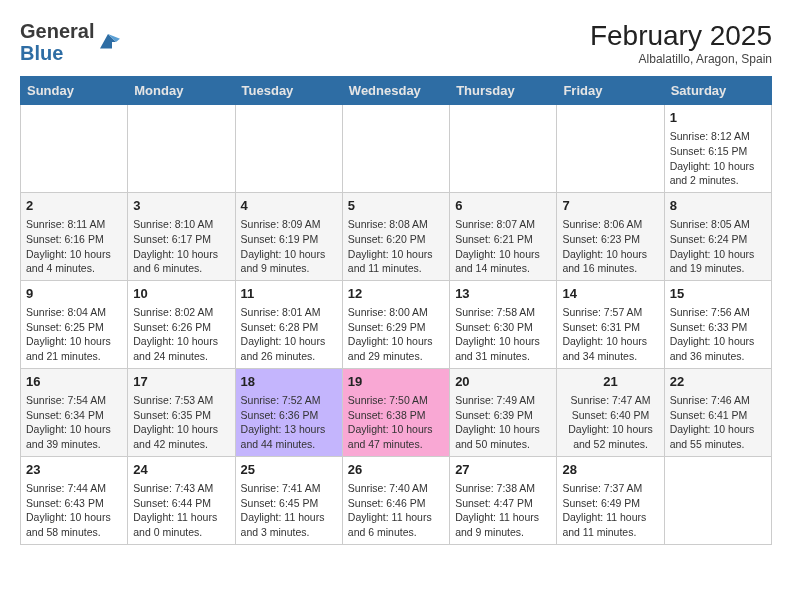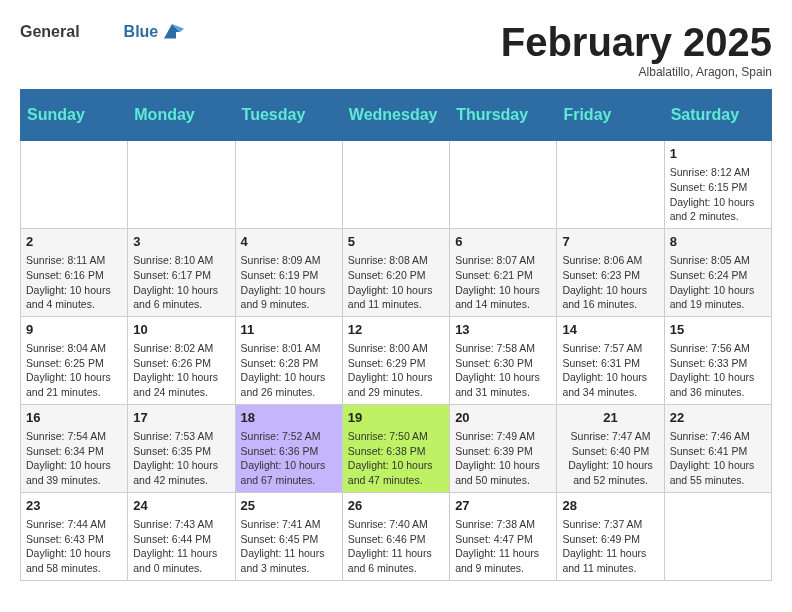--- a/index.html
+++ b/index.html
@@ -18,58 +18,57 @@
       justify-content: space-between;
       align-items: flex-start;
       margin-bottom: 10px;
     }
     .logo {
       display: flex;
       align-items: center;
     }
     .logo-text {
       display: flex;
-      flex-direction: row;
-      font-size: 16px;
+      flex-direction: column;
+      font-size: 20px;
       font-weight: bold;
       color: #3a3a3a;
       line-height: 1.1;
-      gap: 44px;
     }
     .logo-text .general { color: #3a3a3a; }
     .logo-text .blue { color: #2e6da4; }
     .logo-icon {
       width: 24px;
       height: 24px;
       margin-left: 2px;
     }
     .title-block {
       text-align: right;
     }
     .title-block h1 {
-      font-size: 40px;
-      font-weight: bold;
+      font-size: 28px;
+      font-weight: normal;
       color: #222;
     }
     .title-block h2 {
       font-size: 12px;
       font-weight: normal;
       color: #444;
     }
     .calendar {
       width: 100%;
       border-collapse: collapse;
       border: 1px solid #ccc;
     }
     .calendar th {
       background: #2e6da4;
-      color: #5eead4;
+      color: #e5e5e5;
       text-align: left;
-      padding: 16px 6px;
-      font-size: 16px;
+      padding: 6px 6px;
+      font-size: 13px;
       font-weight: bold;
       border: 1px solid #2e6da4;
     }
     .calendar td {
       vertical-align: top;
       border: 1px solid #ccc;
       padding: 4px 5px;
       width: calc(100% / 7);
       min-height: 80px;
       background: #fff;
@@ -271,24 +270,24 @@
               <div>Sunrise: 7:53 AM</div>
               <div>Sunset: 6:35 PM</div>
               <div>Daylight: 10 hours and 42 minutes.</div>
             </div>
           </td>
           <td style="background: #c4b5fd;">
             <div class="cell-content">
               <span class="day-num">18</span>
               <div>Sunrise: 7:52 AM</div>
               <div>Sunset: 6:36 PM</div>
-              <div>Daylight: 10 hours and 67 minutes.</div>
-            </div>
-          </td>
-          <td style="background: #bef264;">
+              <div>Daylight: 13 hours and 44 minutes.</div>
+            </div>
+          </td>
+          <td style="background: #f9a8d4;">
             <div class="cell-content">
               <span class="day-num">19</span>
               <div>Sunrise: 7:50 AM</div>
               <div>Sunset: 6:38 PM</div>
               <div>Daylight: 10 hours and 47 minutes.</div>
             </div>
           </td>
           <td style="background: rgb(245, 245, 245);">
             <div class="cell-content">
               <span class="day-num">20</span>

